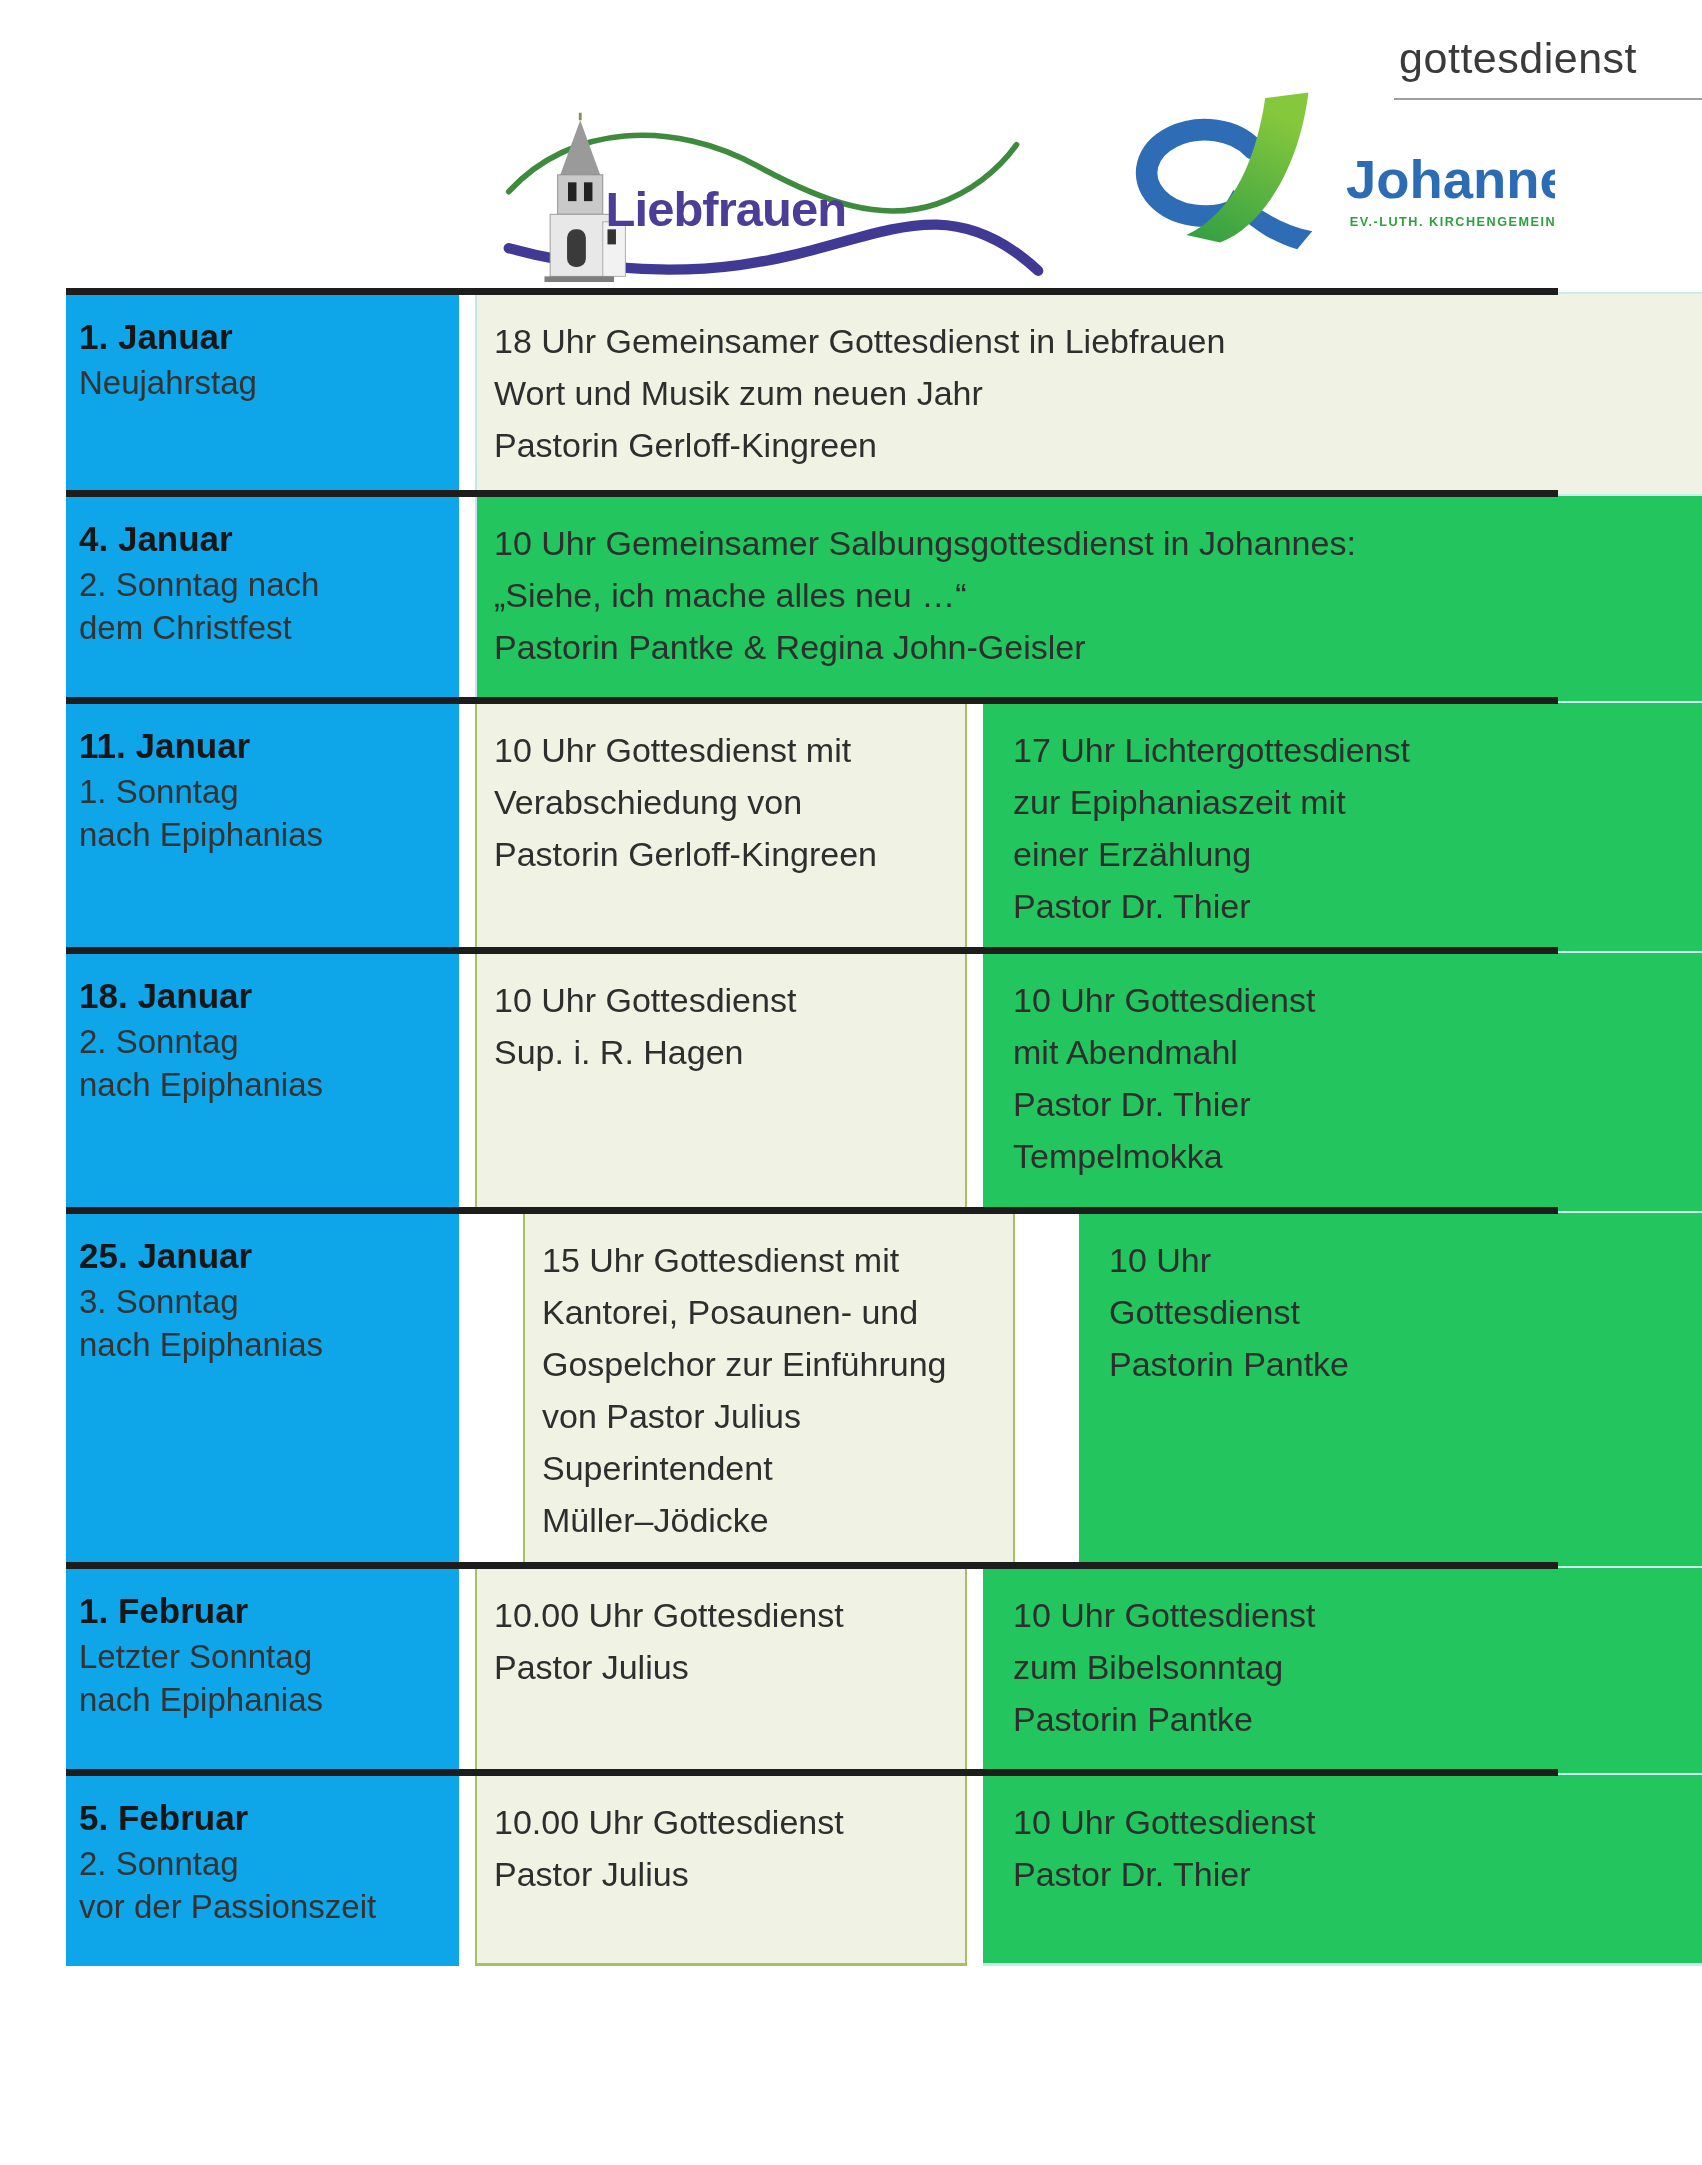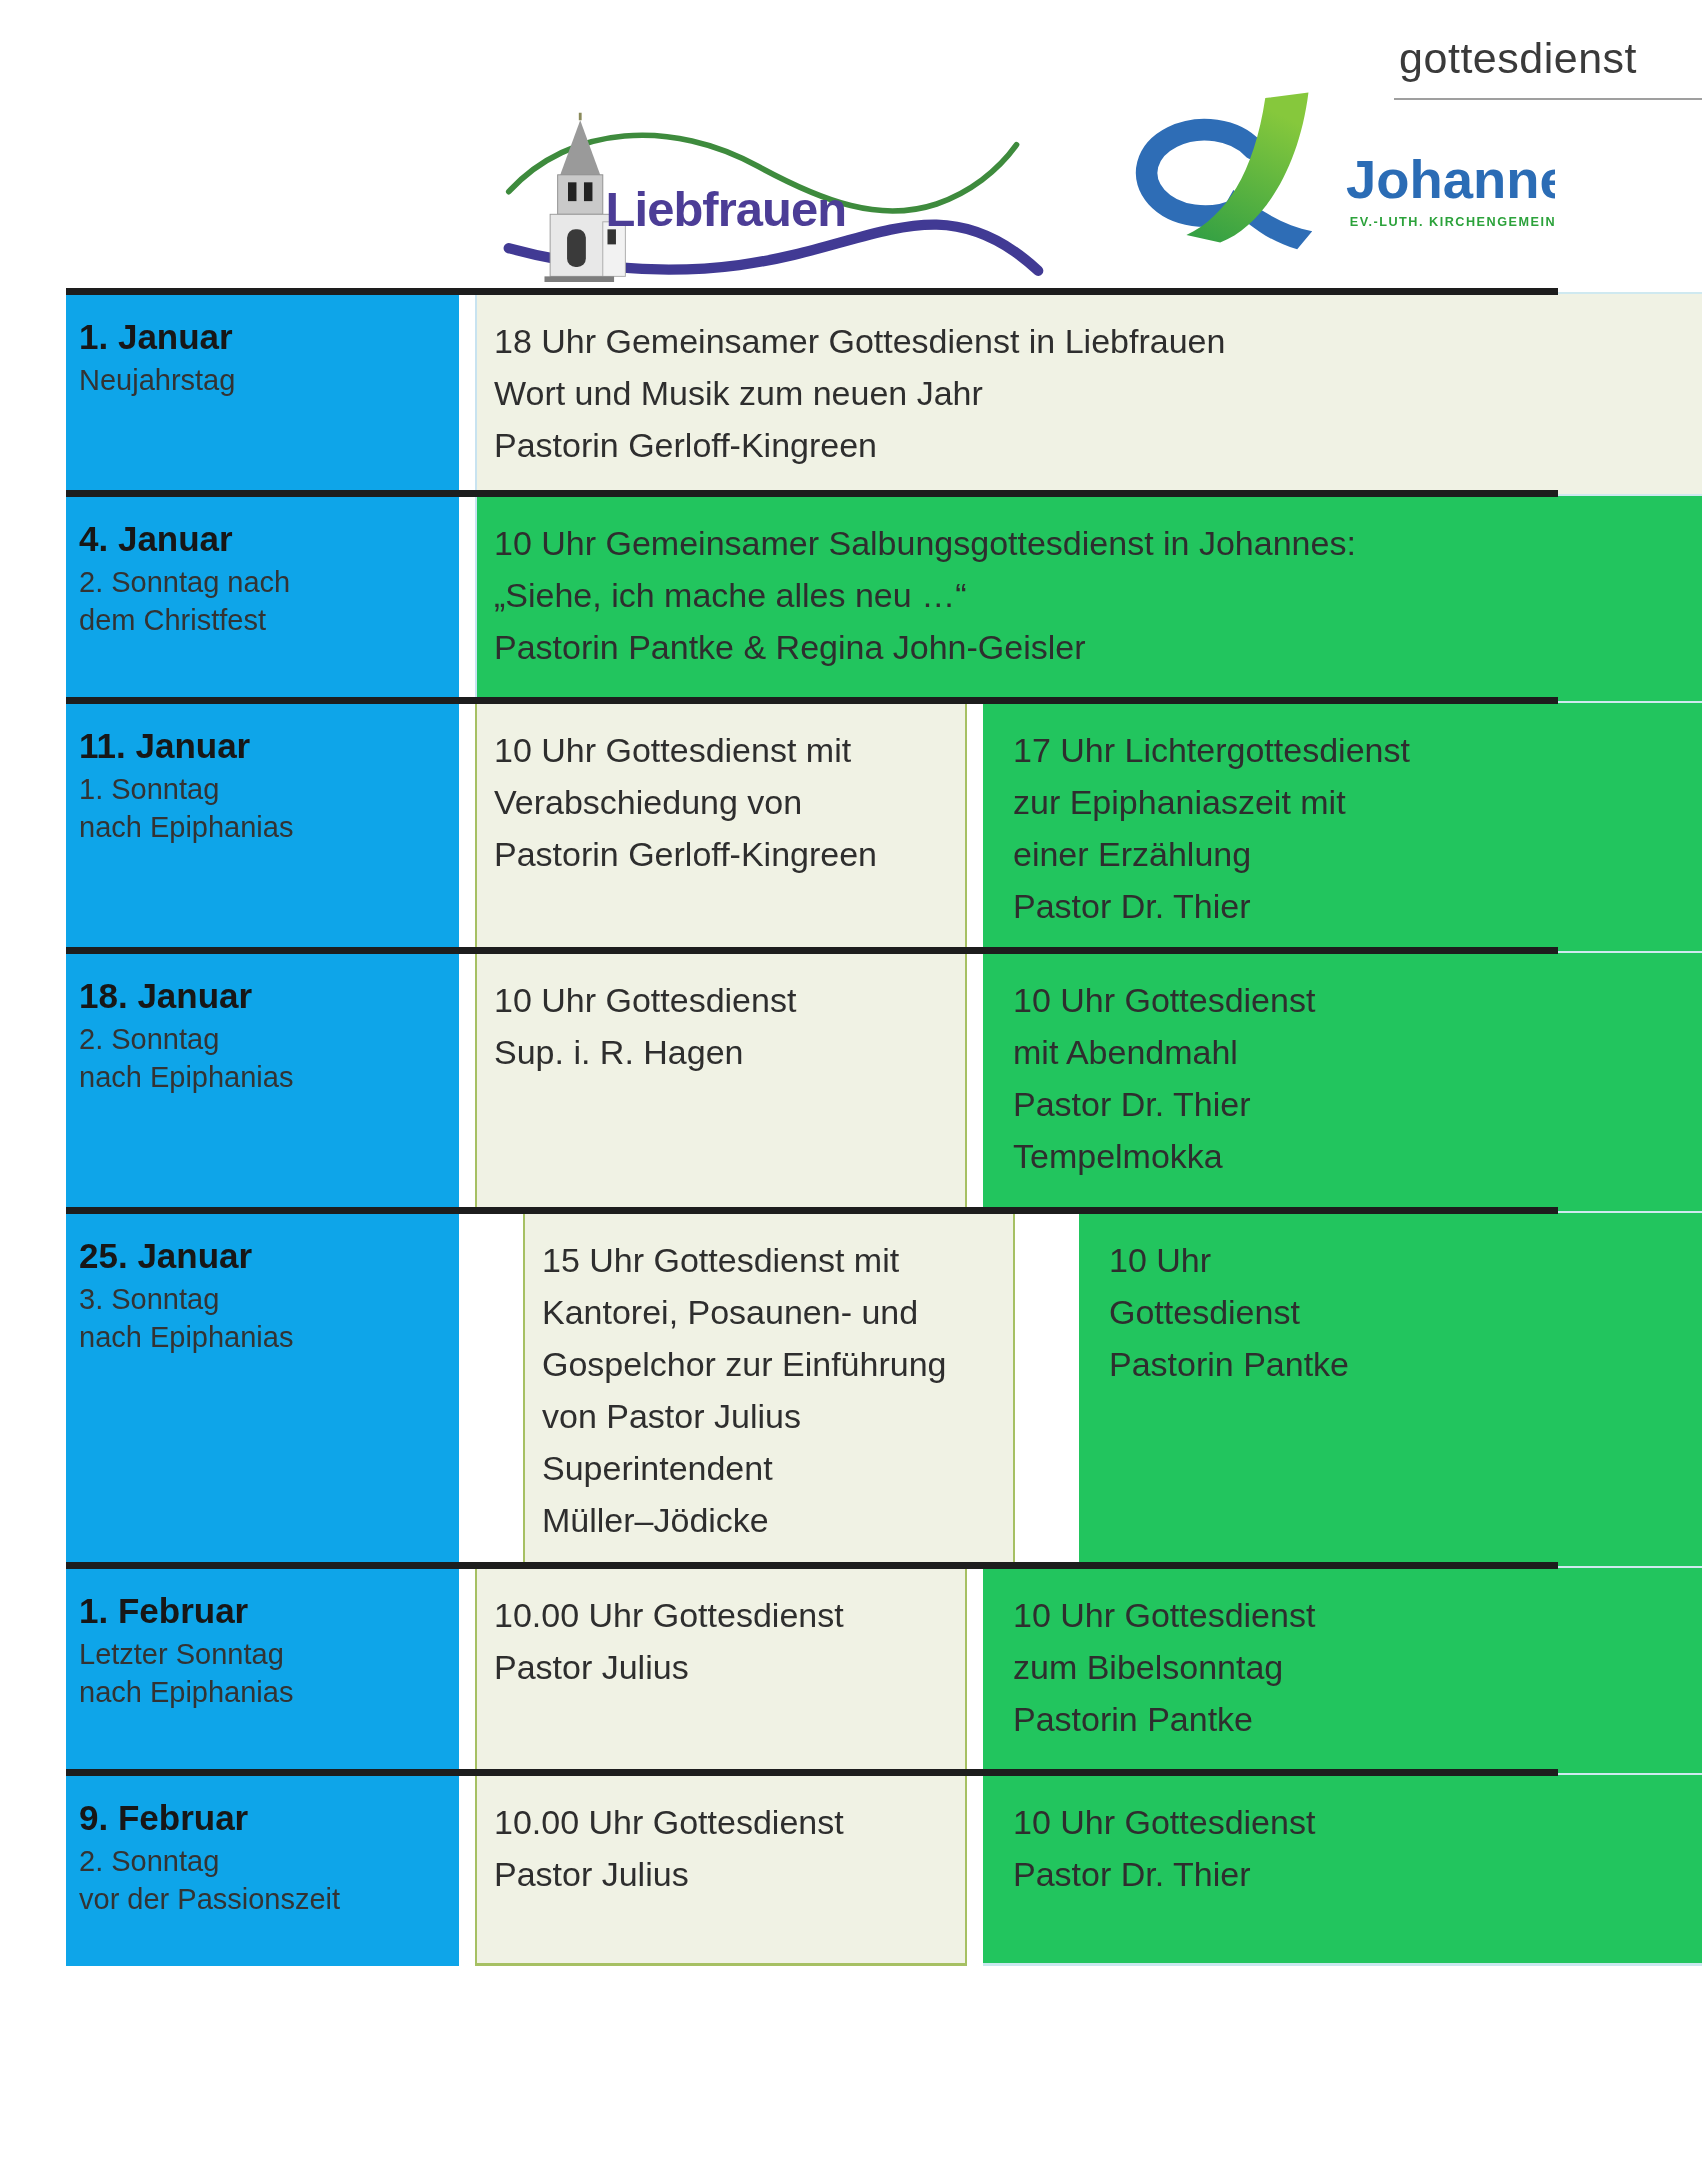--- a/index.html
+++ b/index.html
@@ -21,21 +21,21 @@
   .sched{position:absolute;left:66px;top:292px;width:1637px;}
   .row{position:relative;display:flex;align-items:stretch;box-sizing:border-box;}
   .rule{
     position:absolute;left:0;top:-3.8px;width:1492px;height:6.6px;background:#1d1d1d;z-index:3;
   }
   .datecell{
     width:393px;box-sizing:border-box;background:#0ea5e9;flex:0 0 auto;
     padding:24.5px 9.4px 0 13px;
   }
   .datecell .d{font-size:35px;font-weight:bold;color:#171717;line-height:1.15;}
-  .datecell .o{font-size:29px;font-weight:400;color:#333333;line-height:1.3;margin-top:5.6px;white-space:pre-line;}
+  .datecell .o{font-size:33px;font-weight:400;color:#333333;line-height:1.3;margin-top:5.6px;white-space:pre-line;}
   .cell{
     box-sizing:border-box;border-top:2.8px solid #cfe9f0;
     font-size:34px;line-height:52px;color:#2e2e2e;white-space:pre-line;
     padding:21px 19px 19px 17px;
     margin-left:16px;
   }
   .cell.span{flex:1 1 auto;border-left:2.8px solid #c8e3f0;}
   .cell.lf{width:492px;flex:0 0 auto;border-left:2.8px solid #a6c063;border-right:2.8px solid #a6c063;}
   .cell.jo{flex:1 1 auto;padding-left:30px;}
   .bg-green{background:#f0f2e4;}
@@ -172,21 +172,21 @@
     <div class="cell lf bg-green">10.00 Uhr Gottesdienst
 Pastor Julius</div>
     <div class="cell jo bg-blue">10 Uhr Gottesdienst
 zum Bibelsonntag
 Pastorin Pantke</div>
   </div>
 
   <div class="row r8 last">
     <div class="rule"></div>
     <div class="datecell">
-      <div class="d">9. Februar</div>
+      <div class="d">5. Februar</div>
       <div class="o">2. Sonntag
 vor der Passionszeit</div>
     </div>
     <div class="cell lf bg-green">10.00 Uhr Gottesdienst
 Pastor Julius</div>
     <div class="cell jo bg-blue">10 Uhr Gottesdienst
 Pastor Dr. Thier</div>
   </div>
 
 </div>

